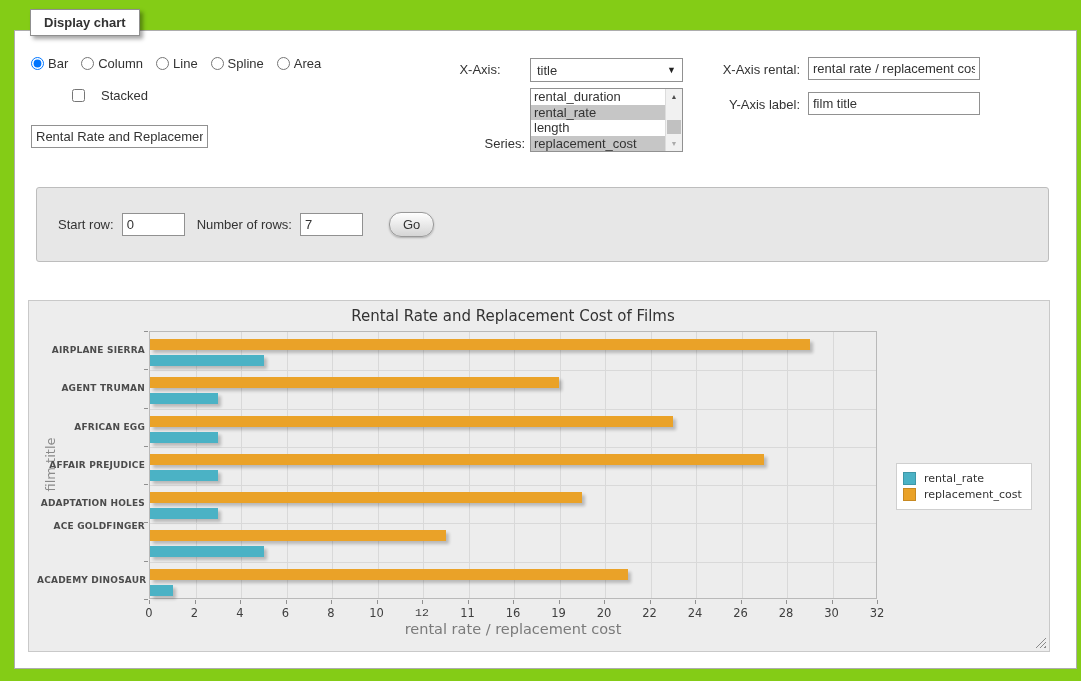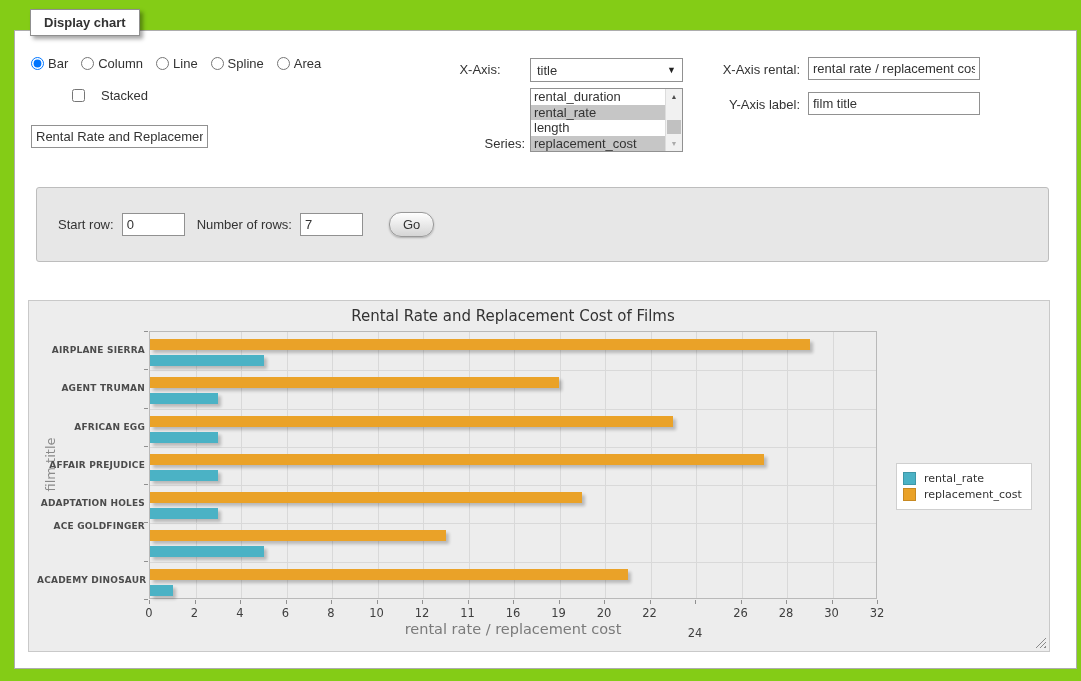--- a/index.html
+++ b/index.html
@@ -216,33 +216,33 @@
         <div class="xtick-lab" style="left: 150.5px;">2</div>
         <div class="xtick-mark" style="left: 211px;"></div>
         <div class="xtick-lab" style="left: 196px;">4</div>
         <div class="xtick-mark" style="left: 256.5px;"></div>
         <div class="xtick-lab" style="left: 241.5px;">6</div>
         <div class="xtick-mark" style="left: 302px;"></div>
         <div class="xtick-lab" style="left: 287px;">8</div>
         <div class="xtick-mark" style="left: 347.5px;"></div>
         <div class="xtick-lab" style="left: 332.5px;">10</div>
         <div class="xtick-mark" style="left: 393px;"></div>
-        <div class="xtick-lab" style="left: 378px;">12</div>
+        <div class="xtick-lab" style="left: 378px; font-family: Liberation Mono, monospace;">12</div>
         <div class="xtick-mark" style="left: 438.5px;"></div>
         <div class="xtick-lab" style="left: 423.5px;">11</div>
         <div class="xtick-mark" style="left: 484px;"></div>
         <div class="xtick-lab" style="left: 469px;">16</div>
         <div class="xtick-mark" style="left: 529.5px;"></div>
         <div class="xtick-lab" style="left: 514.5px;">19</div>
         <div class="xtick-mark" style="left: 575px;"></div>
         <div class="xtick-lab" style="left: 560px;">20</div>
         <div class="xtick-mark" style="left: 620.5px;"></div>
         <div class="xtick-lab" style="left: 605.5px;">22</div>
         <div class="xtick-mark" style="left: 666px;"></div>
-        <div class="xtick-lab" style="left: 651px; margin-top: 20px;">24</div>
+        <div class="xtick-lab" style="left: 651px;">24</div>
         <div class="xtick-mark" style="left: 711.5px;"></div>
         <div class="xtick-lab" style="left: 696.5px;">26</div>
         <div class="xtick-mark" style="left: 757px;"></div>
         <div class="xtick-lab" style="left: 742px;">28</div>
         <div class="xtick-mark" style="left: 802.5px;"></div>
         <div class="xtick-lab" style="left: 787.5px;">30</div>
         <div class="xtick-mark" style="left: 848px;"></div>
         <div class="xtick-lab" style="left: 833px;">32</div>
         <div class="ytick-mark" style="top: 30px;"></div>
         <div class="ytick-mark" style="top: 68.2857px;"></div>

